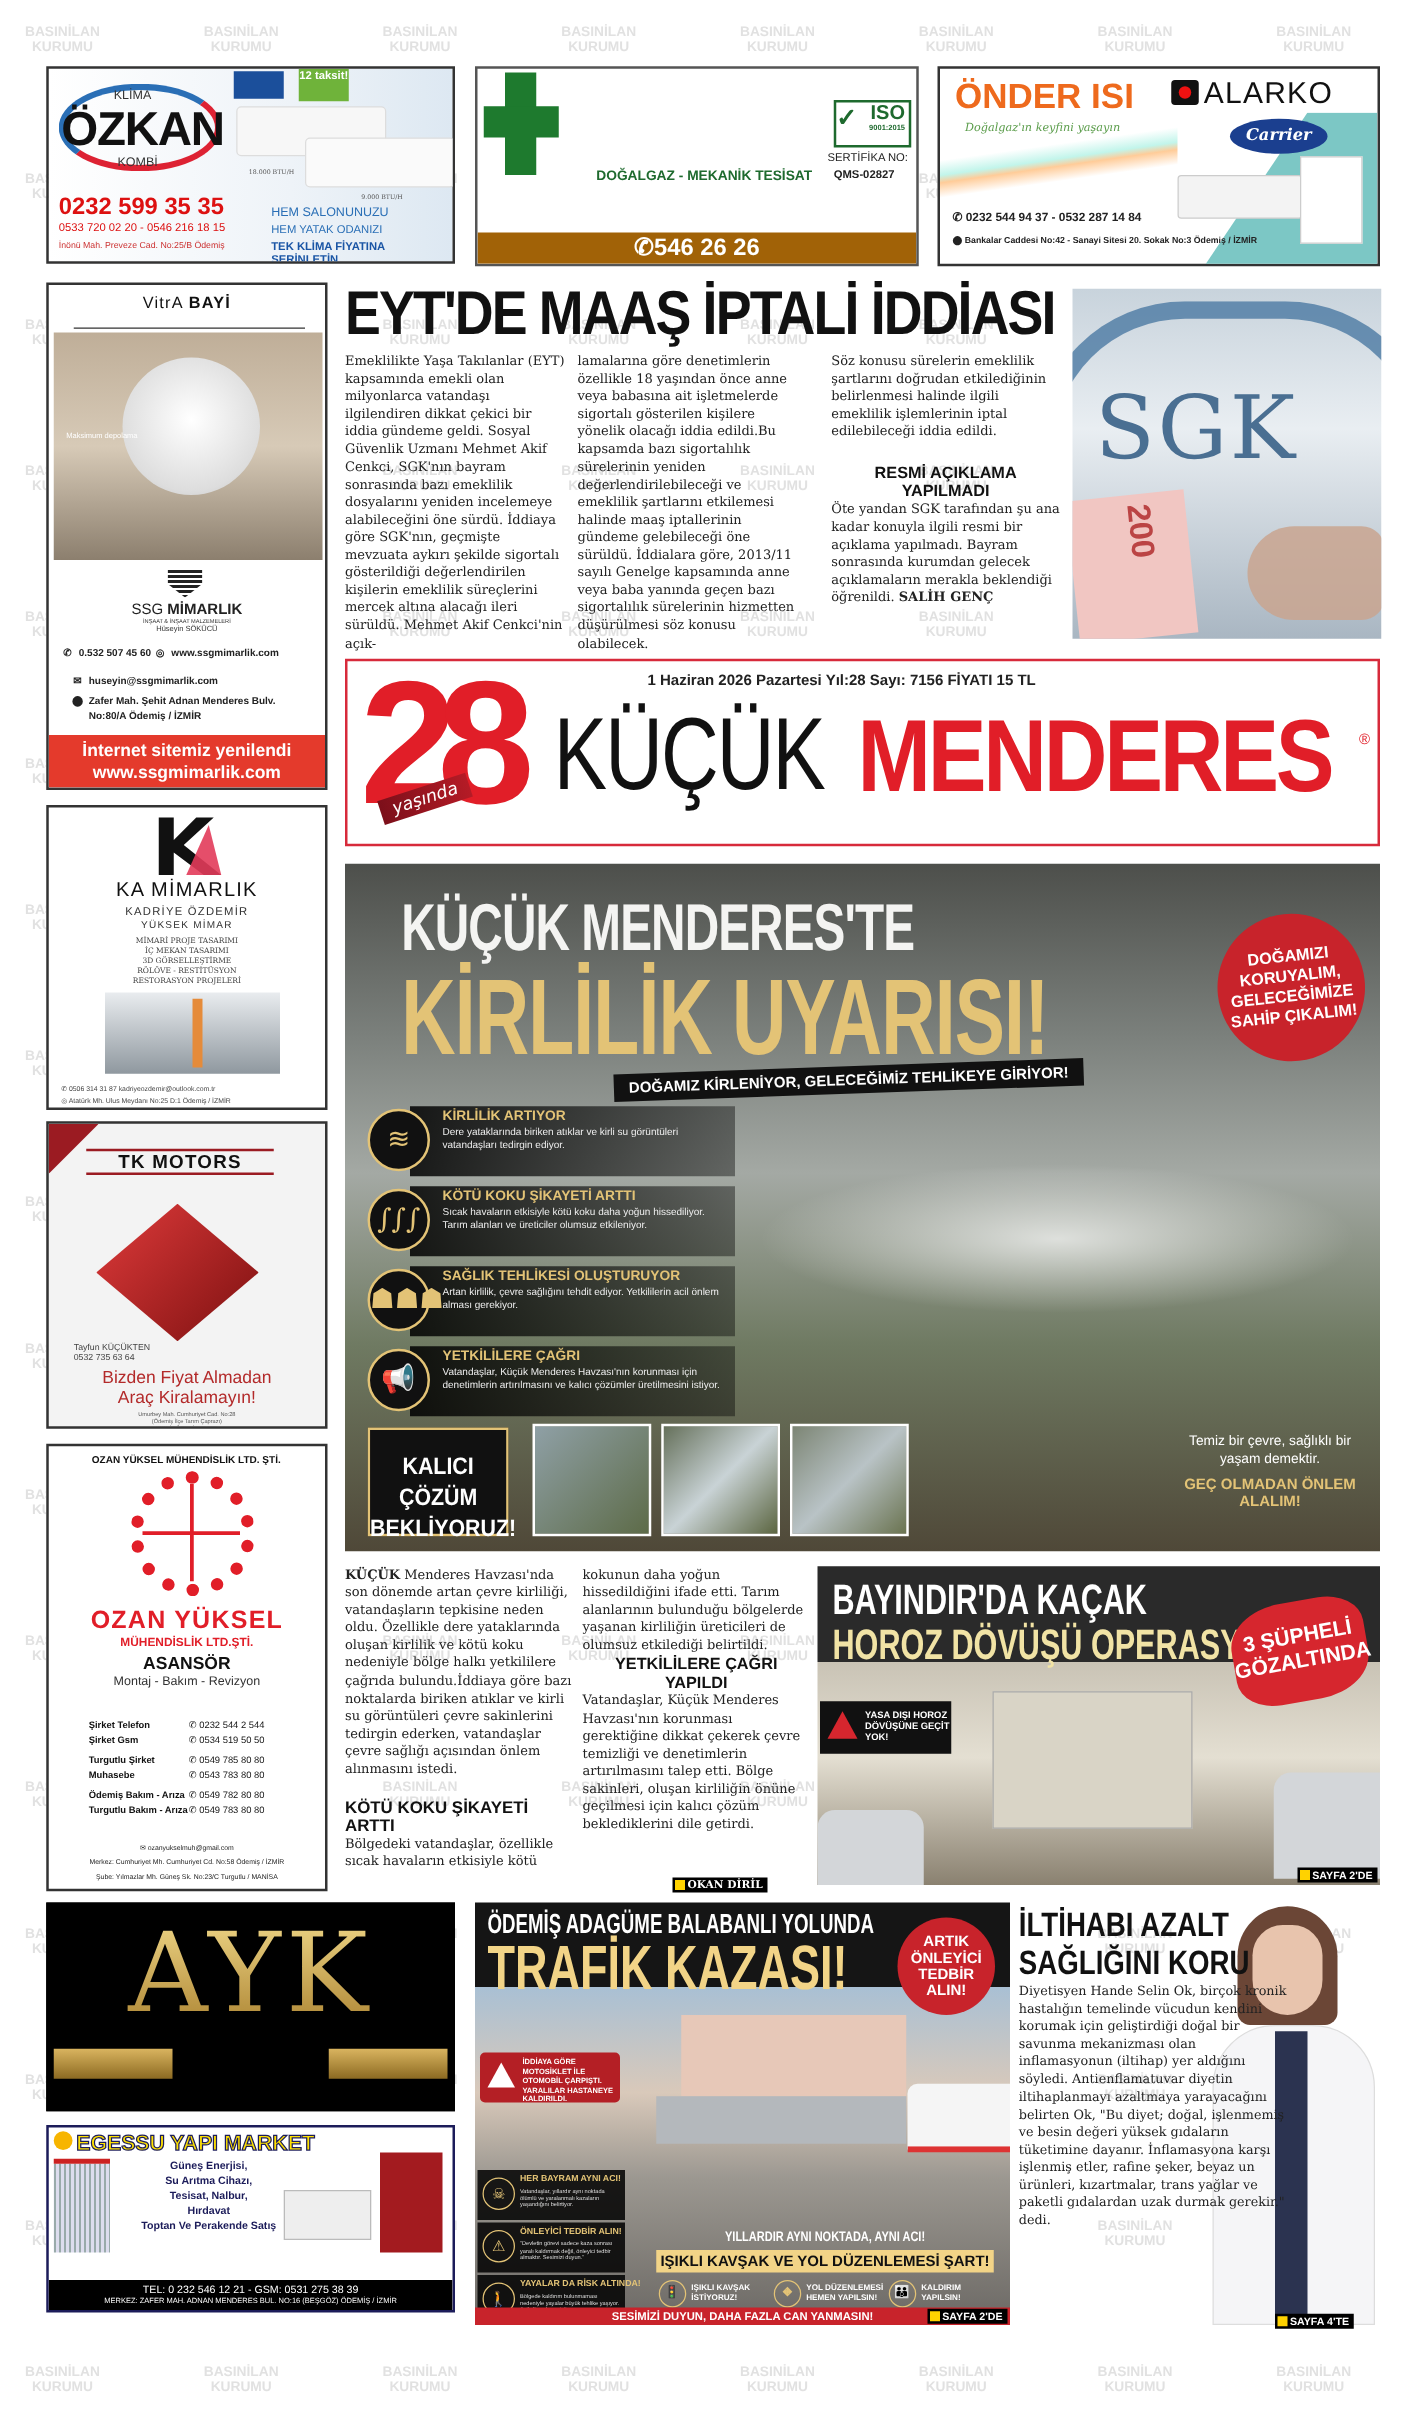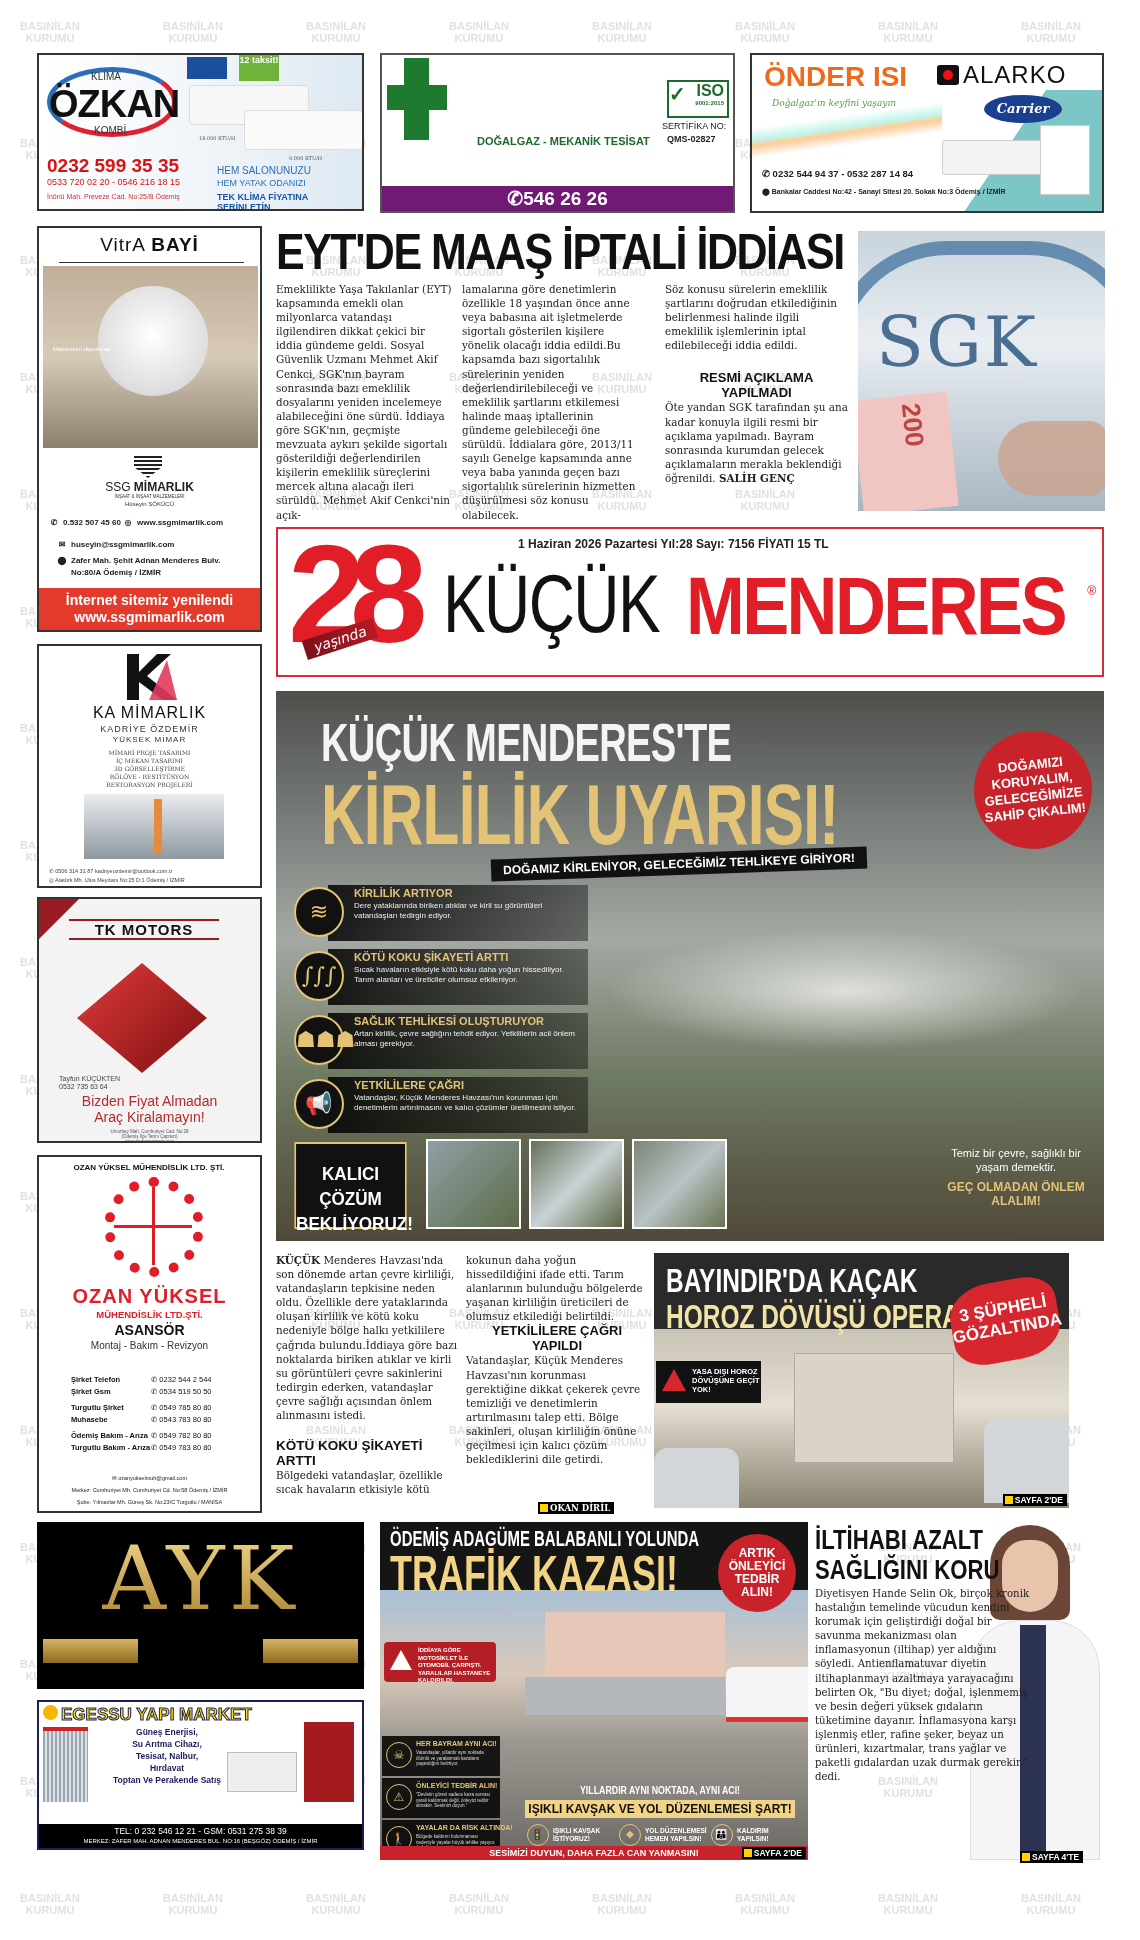--- a/index.html
+++ b/index.html
@@ -32,21 +32,21 @@
 
   .arti { left:380px; top:53px; width:355px; height:160px; border-color:#555; }
   .arti .cross-v { position:absolute; left:22px; top:3px; width:25px; height:82px; background:#1e7a2e; }
   .arti .cross-h { position:absolute; left:5px; top:30px; width:60px; height:25px; background:#1e7a2e; }
   .arti .word { position:absolute; left:95px; top:4px; font-family:"Liberation Sans",sans-serif; font-weight:bold; font-size:66px; color:#2a1f66; letter-spacing:-3px; line-height:70px; }
   .arti .tag { position:absolute; left:95px; top:80px; font-family:"Liberation Sans",sans-serif; font-weight:bold; font-size:11px; color:#1e6a2e; }
   .arti .iso { position:absolute; left:285px; top:25px; width:62px; height:38px; border:2px solid #1e6a2e; color:#1e6a2e; font-family:"Liberation Sans",sans-serif; font-weight:bold; font-size:16px; text-align:right; padding-right:3px; }
   .arti .iso small { display:block; font-size:6px; }
   .arti .cert1 { position:absolute; left:280px; top:66px; font-family:"Liberation Sans",sans-serif; font-weight:normal; font-size:9px; color:#222; }
   .arti .cert2 { position:absolute; left:285px; top:79px; font-family:"Liberation Sans",sans-serif; font-weight:bold; font-size:9px; color:#222; }
-  .arti .bar { position:absolute; left:0; bottom:0; width:100%; height:25px; background:#701a75; color:#fff; text-align:center; font-family:"Liberation Sans",sans-serif; font-weight:bold; font-size:19px; line-height:25px; }
+  .arti .bar { position:absolute; left:0; bottom:0; width:100%; height:25px; background:#a16207; color:#fff; text-align:center; font-family:"Liberation Sans",sans-serif; font-weight:bold; font-size:19px; line-height:25px; }
 
   .onder { left:750px; top:53px; width:354px; height:160px; }
   .onder .brand { position:absolute; left:12px; top:6px; font-family:"Liberation Sans",sans-serif; font-weight:bold; font-size:28px; color:#ee6a1d; }
   .onder .slogan { position:absolute; left:20px; top:43px; font-family:"DejaVu Serif",serif; font-style:italic; font-size:9px; color:#5a9c4a; }
   .onder .wave { position:absolute; left:0; top:60px; width:190px; height:30px; background:linear-gradient(180deg,transparent, #9ed 40%, #fa5 60%, transparent); opacity:0.6; transform:skewY(-8deg); }
   .onder .alarko { position:absolute; left:185px; top:6px; font-family:"Liberation Sans",sans-serif; font-size:24px; color:#111; letter-spacing:1px; }
   .onder .alarko-mark { display:inline-block; width:22px; height:20px; background:#111; border-radius:3px; vertical-align:-2px; margin-right:4px; position:relative; }
   .onder .alarko-mark::after { content:""; position:absolute; left:6px; top:5px; width:10px; height:10px; border-radius:50%; background:#e11; }
   .onder .carrier { position:absolute; left:232px; top:40px; width:78px; height:28px; border-radius:50%; background:#1b3f8f; color:#fff; font-family:"DejaVu Serif",serif; font-style:italic; font-weight:bold; font-size:13px; text-align:center; line-height:28px; }
   .onder .teal { position:absolute; right:0; top:35px; width:140px; height:125px; background:#7cc7c5; clip-path:polygon(60% 0,100% 0,100% 100%,0 100%); }
@@ -88,35 +88,35 @@
   .poster .item .ic { position:absolute; left:6px; top:4px; width:50px; height:50px; border-radius:50%; border:2px solid #e3c376; background:#111; color:#e3c376; font-size:22px; text-align:center; line-height:46px; }
   .poster .item .bg { position:absolute; left:40px; top:2px; width:260px; height:56px; background:linear-gradient(90deg,rgba(0,0,0,0.85),rgba(0,0,0,0.4)); }
   .poster .item .ttl { position:absolute; left:66px; top:4px; font-family:"Liberation Sans",sans-serif; font-weight:bold; font-size:11px; color:#e3c376; }
   .poster .item .txt { position:absolute; left:66px; top:18px; width:230px; font-family:"Liberation Sans",sans-serif; font-size:8px; line-height:10px; color:#eee; }
   .poster .box { position:absolute; left:12px; top:451px; width:125px; height:87px; border:2px solid #e3c376; background:#111; color:#fff; font-family:"Liberation Sans",sans-serif; font-weight:bold; font-size:19px; line-height:25px; text-align:center; padding-top:17px; transform:scaleX(0.9); }
   .poster .thumb { position:absolute; top:448px; width:95px; height:90px; border:2px solid #fff; }
   .poster .quote { position:absolute; right:8px; top:455px; width:160px; color:#fff; font-family:"Liberation Sans",sans-serif; font-size:11px; line-height:14px; text-align:center; }
   .poster .quote .q2 { color:#e3c376; font-weight:bold; font-size:12px; margin-top:6px; }
 
   
-  .bayindir { position:absolute; left:654px; top:1253px; width:415px; height:255px; background:linear-gradient(180deg,#2a2a2a 0%,#2a2a2a 30%,#c9c3b5 30%,#e4dfd2 60%,#8a8170 100%); overflow:hidden; }
+  .bayindir { position:absolute; left:654px; top:1253px; width:450px; height:255px; background:linear-gradient(180deg,#2a2a2a 0%,#2a2a2a 30%,#c9c3b5 30%,#e4dfd2 60%,#8a8170 100%); overflow:hidden; }
   .bayindir .t1 { position:absolute; left:12px; top:8px; font-family:"Liberation Sans",sans-serif; font-weight:bold; font-size:34px; color:#fff; transform:scaleX(0.72); transform-origin:left; line-height:38px; white-space:nowrap; }
   .bayindir .t2 { position:absolute; left:12px; top:44px; font-family:"Liberation Sans",sans-serif; font-weight:bold; font-size:34px; color:#f1e3a5; transform:scaleX(0.72); transform-origin:left; line-height:38px; white-space:nowrap; }
   .bayindir .stamp { position:absolute; right:10px; top:28px; width:108px; height:80px; background:#d6262e; color:#fff; font-family:"Liberation Sans",sans-serif; font-weight:bold; font-size:17px; line-height:20px; text-align:center; padding-top:18px; transform:rotate(-10deg); border-radius:40% 30% 40% 30%; }
   .bayindir .warn { position:absolute; left:2px; top:108px; width:105px; height:42px; background:#111; color:#fff; font-family:"Liberation Sans",sans-serif; font-weight:bold; font-size:7.5px; line-height:9px; padding:6px 0 0 36px; }
   .bayindir .warn .tri { position:absolute; left:6px; top:8px; width:0; height:0; border-left:12px solid transparent; border-right:12px solid transparent; border-bottom:22px solid #d6262e; }
   .bayindir .bldg { position:absolute; left:140px; top:100px; width:160px; height:110px; background:#d9d4c6; border:1px solid #aaa; }
   .bayindir .car1 { position:absolute; left:0; top:195px; width:85px; height:60px; background:#d3d6d9; border-radius:14px 14px 0 0; }
   .bayindir .car2 { position:absolute; right:0; top:165px; width:85px; height:85px; background:#d3d6d9; border-radius:14px 0 0 0; }
   .page-tag { position:absolute; background:#000; color:#fff; font-family:"Liberation Sans",sans-serif; font-weight:bold; font-size:8.5px; padding:1px 4px 1px 12px; }
   .page-tag::before { content:""; position:absolute; left:2px; top:2px; width:8px; height:8px; background:#ffd200; }
 
   
   .vitra { left:37px; top:226px; width:225px; height:406px; }
-  .vitra .head { position:absolute; left:0; top:6px; width:100%; text-align:center; font-family:"Liberation Sans",sans-serif; font-size:19px; color:#111; letter-spacing:1px; }
+  .vitra .head { position:absolute; left:0; top:6px; width:100%; text-align:center; font-family:"Liberation Sans",sans-serif; font-size:13px; color:#111; letter-spacing:1px; }
   .vitra .head b { font-weight:bold; }
   .vitra .line { position:absolute; left:20px; top:34px; width:185px; height:1px; background:#333; }
   .vitra .photo { position:absolute; left:4px; top:38px; width:215px; height:182px; background:linear-gradient(180deg,#bfae98 0%,#d7cab7 50%,#8c7f6e 100%); }
   .vitra .sink { position:absolute; left:55px; top:20px; width:110px; height:110px; border-radius:50%; background:radial-gradient(circle at 50% 45%,#fff,#ddd 70%,#bbb); }
   .vitra .maks { position:absolute; left:10px; top:80px; color:#fff; font-size:6px; font-family:"Liberation Sans",sans-serif; }
   .vitra .logo { position:absolute; left:95px; top:228px; width:28px; height:22px; background:repeating-linear-gradient(180deg,#222 0 2px,#fff 2px 4px); clip-path:polygon(0 0,100% 0,100% 50%,50% 100%,0 50%); }
   .vitra .ssg { position:absolute; left:0; top:252px; width:100%; text-align:center; font-family:"Liberation Sans",sans-serif; font-size:12px; color:#222; }
   .vitra .ssg b { font-weight:bold; }
   .vitra .ssg2 { position:absolute; left:0; top:266px; width:100%; text-align:center; font-family:"Liberation Sans",sans-serif; font-size:4.5px; color:#333; }
   .vitra .ssg3 { position:absolute; left:0; top:273px; width:100%; text-align:center; font-family:"Liberation Sans",sans-serif; font-size:6px; color:#333; }

